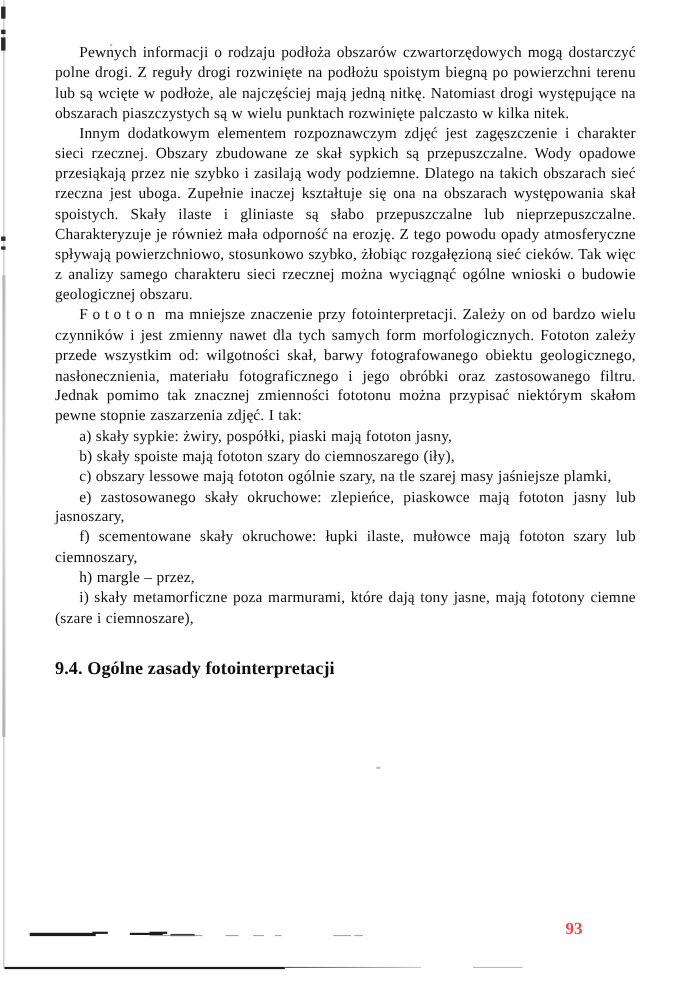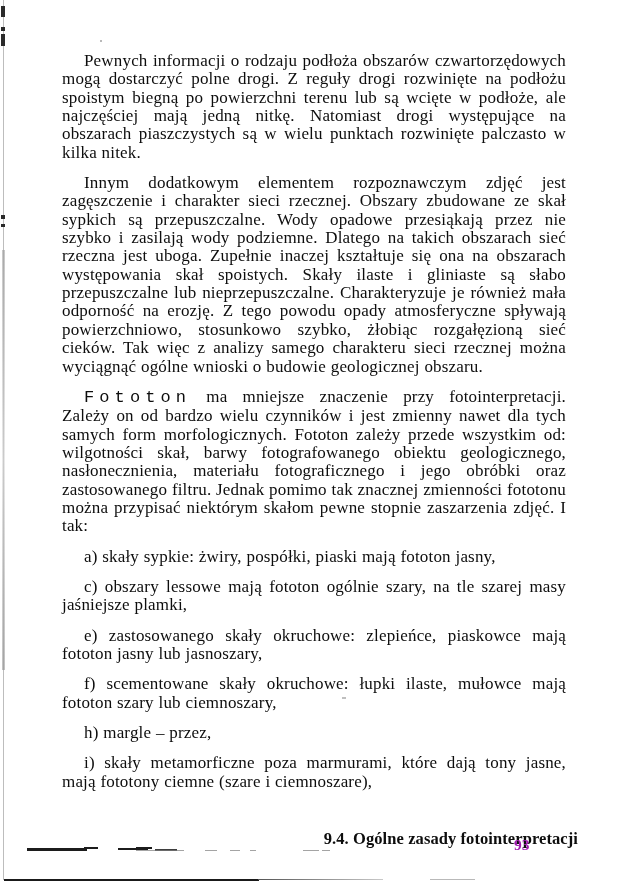--- a/index.html
+++ b/index.html
@@ -110,54 +110,53 @@
 
   
   .textblock {
     position: absolute;
     left: 50px;
     top: 40px;
     width: 528px;
   }
 
   p.para {
-    margin: 12px;
-    font-size: 17px;
+    margin: 0;
+    font-size: 14px;
     line-height: 18.35px;
     text-align: justify;
     text-justify: inter-word;
     text-indent: 22px;
     letter-spacing: .01em;
     word-spacing: .02em;
   }
 
   .emph-spaced {
     letter-spacing: .30em;
-    font-family: Liberation Mono, monospace;
   }
 
   h2.section-heading {
     margin: 0;
     font-size: 16.5px;
     font-weight: bold;
-    text-align: right;
+    text-align: left;
     letter-spacing: .005em;
   }
 
   .gap-before-heading { height: 26px; }
   .gap-after-heading  { height: 24px; }
 
   .page-number {
     position: absolute;
     left: 514px;
     top: 836px;
     font-size: 15.5px;
     font-weight: bold;
     font-family: "Liberation Serif", "DejaVu Serif", serif;
-    color: #a21caf;
+    color: #ef4444;
   }
 </style>
 </head>
 <body>
 
 <div class="page">
 
   <div class="scan-edge-line"></div>
   <div class="scan-tick t1"></div>
   <div class="scan-tick t2"></div>
@@ -173,20 +172,21 @@
 
     <p class="para">Pewnych informacji o rodzaju podłoża obszarów czwartorzędowych mogą dostarczyć polne drogi. Z reguły drogi rozwinięte na podłożu spoistym biegną po powierzchni terenu lub są wcięte w podłoże, ale najczęściej mają jedną nitkę. Natomiast drogi występujące na obszarach piaszczystych są w wielu punktach rozwinięte palczasto w kilka nitek.</p>
 
     <p class="para">Innym dodatkowym elementem rozpoznawczym zdjęć jest zagęszczenie i charakter sieci rzecznej. Obszary zbudowane ze skał sypkich są przepuszczalne. Wody opadowe przesiąkają przez nie szybko i zasilają wody podziemne. Dlatego na takich obszarach sieć rzeczna jest uboga. Zupełnie inaczej kształtuje się ona na obszarach występowania skał spoistych. Skały ilaste i gliniaste są słabo przepuszczalne lub nieprzepuszczalne. Charakteryzuje je również mała odporność na erozję. Z tego powodu opady atmosferyczne spływają powierzchniowo, stosunkowo szybko, żłobiąc rozgałęzioną sieć cieków. Tak więc z analizy samego charakteru sieci rzecznej można wyciągnąć ogólne wnioski o budowie geologicznej obszaru.</p>
 
     <p class="para">
       <span class="emph-spaced">Fototon</span><span> ma mniejsze znaczenie przy fotointerpretacji. Zależy on od bardzo wielu czynników i jest zmienny nawet dla tych samych form morfologicznych. Fototon zależy przede wszystkim od: wilgotności skał, barwy fotografowanego obiektu geologicznego, nasłonecznienia, materiału fotograficznego i jego obróbki oraz zastosowanego filtru. Jednak pomimo tak znacznej zmienności fototonu można przypisać niektórym skałom pewne stopnie zaszarzenia zdjęć. I tak:</span>
     </p>
 
     <p class="para">a) skały sypkie: żwiry, pospółki, piaski mają fototon jasny,</p>
+    <p class="para">b) skały spoiste mają fototon szary do ciemnoszarego (iły),</p>
     <p class="para">c) obszary lessowe mają fototon ogólnie szary, na tle szarej masy jaśniejsze plamki,</p>
     <p class="para">e) zastosowanego skały okruchowe: zlepieńce, piaskowce mają fototon jasny lub jasnoszary,</p>
     <p class="para">f) scementowane skały okruchowe: łupki ilaste, mułowce mają fototon szary lub ciemnoszary,</p>
     <p class="para">h) margle – przez,</p>
     <p class="para">i) skały metamorficzne poza marmurami, które dają tony jasne, mają fototony ciemne (szare i ciemnoszare),</p>
 
     <div class="gap-before-heading"></div>
 
     <h2 class="section-heading">9.4. Ogólne zasady fotointerpretacji</h2>
 

